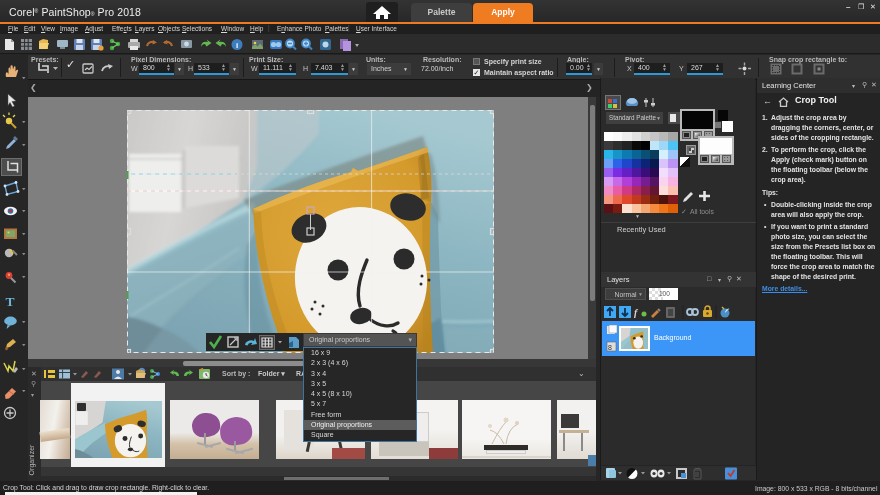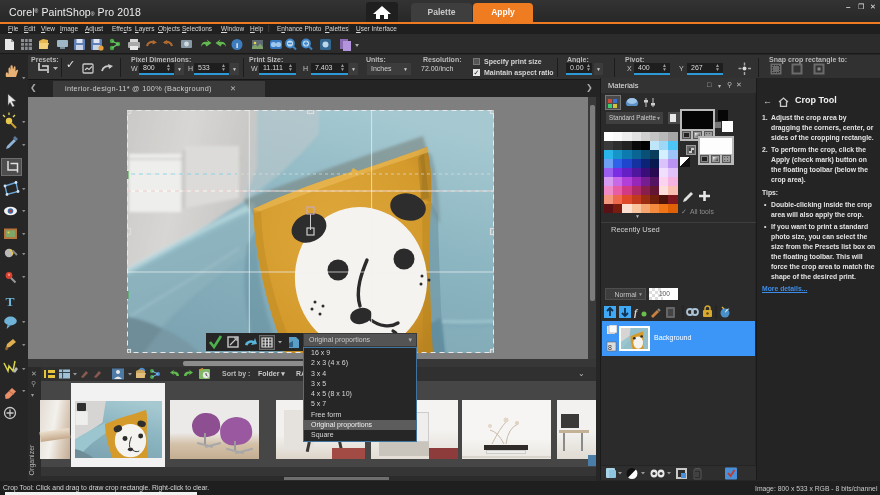--- a/index.html
+++ b/index.html
@@ -273,21 +273,20 @@
     <path d="M22,266 l3.5,0 -1.75,2.2 z"></path>
           <path d="M22,289 l3.5,0 -1.75,2.2 z"></path>
           <path d="M22,313 l3.5,0 -1.75,2.2 z"></path>
     <path d="M22,335 l3.5,0 -1.75,2.2 z"></path>
   </g>
 </svg>
 </div>
 
 <div class="abs" style="left:28px;top:80px;width:572px;height:17px;background:#242424">
   <div class="abs" style="left:2px;top:3px;color:#aaa;font-size:8px">❮</div>
-  <div class="abs" style="left:25px;top:1px;width:212px;height:16px;background:#3b3b3b;color:#cdcdcd;font-size:7.3px;line-height:16px;padding-left:12px;letter-spacing:0.3px">interior-design-11* @ 100% (Background) <span style="color:#bbb;margin-left:16px">✕</span></div>
   <div class="abs" style="left:558px;top:3px;color:#aaa;font-size:8px">❯</div>
 </div>
 
 <div class="abs" id="canvas" style="left:28px;top:97px;width:560px;height:262px;background:#7f7f7f;overflow:hidden">
   <div class="abs" id="photo" style="left:99px;top:13px;width:367px;height:243px">
   <svg width="367" height="243" viewBox="0 0 367 243">
     <defs>
       <linearGradient id="couch" x1="0.7" y1="0" x2="0.3" y2="1">
         <stop offset="0" stop-color="#a6c9d1"></stop>
               <stop offset="0.45" stop-color="#8cb6c2"></stop>
@@ -564,27 +563,20 @@
 
   <div class="abs" style="left:13px;top:100px;width:555px;height:9px;background:#353535"></div>
   <div class="abs" style="left:560px;top:88px;width:10px;height:11px;background:#4a7da8"></div>
 
   <div class="abs" style="left:0;top:109px;width:568px;height:5px;background:#2b2b2b">
     <div class="abs" style="left:256px;top:1px;width:105px;height:3px;background:#6e6e6e"></div>
   </div>
 </div>
 
 <div class="abs" id="materials" style="left:600px;top:78px;width:155px;height:194px;background:#2b2b2b;border-left:1px solid #1a1a1a">
-  <div class="abs" style="left:0;top:0;width:155px;height:15px;background:#333">
-    <span class="abs" style="left:7px;top:3px;color:#e2e2e2;font-size:7.5px">Materials</span>
-    <span class="abs" style="left:106px;top:3px;color:#bbb;font-size:7px">□</span>
-    <span class="abs" style="left:117px;top:4px;color:#bbb;font-size:6px">▾</span>
-    <span class="abs" style="left:126px;top:3px;color:#bbb;font-size:7px">⚲</span>
-    <span class="abs" style="left:135px;top:3px;color:#bbb;font-size:7px">✕</span>
-  </div>
   <div class="abs" style="left:4px;top:17px;width:16px;height:15px;background:#4a4a4a;border:1px solid #777">
     <svg width="14" height="13">
           <rect x="2" y="2" width="4" height="4" fill="#d04a3a"></rect>
           <rect x="7" y="2" width="4" height="4" fill="#3a6ed0"></rect>
           <rect x="2" y="7" width="4" height="4" fill="#3ad06e"></rect>
           <rect x="7" y="7" width="4" height="4" fill="#d0c23a"></rect>
         </svg>
   </div>
   <div class="abs" style="left:23px;top:17px;width:16px;height:15px">
     <svg width="16" height="15">
@@ -710,23 +702,30 @@
 
   <svg class="abs" style="left:80px;top:112px" width="13" height="13">
         <path d="M10,2 l2,2 -7,7 -3,1 1,-3 z" fill="#e0e0e0"></path>
       </svg>
   <svg class="abs" style="left:96px;top:111px" width="15" height="14">
         <path d="M7.5,2 v10 M2,7 h11" stroke="#e8e8e8" stroke-width="2.6"></path>
       </svg>
   <span class="abs" style="left:80px;top:130px;color:#888;font-size:7px">✓</span>
   <span class="abs" style="left:89px;top:130px;color:#8e8e8e;font-size:6.8px">All tools</span>
   <div class="abs" style="left:0;top:144px;width:155px;height:1px;background:#3e3e3e"></div>
-  <span class="abs" style="left:10px;top:147px;color:#cfcfcf;font-size:7.5px">Recently Used</span>
+  <span class="abs" style="left:16px;top:147px;color:#cfcfcf;font-size:7.5px">Recently Used</span>
 </div>
 <div class="abs" id="layers" style="left:600px;top:272px;width:155px;height:208px;background:#2b2b2b;border-left:1px solid #1a1a1a">
+  <div class="abs" style="left:0;top:0;width:155px;height:15px;background:#333">
+    <span class="abs" style="left:6px;top:3px;color:#e2e2e2;font-size:7.5px">Layers</span>
+    <span class="abs" style="left:106px;top:3px;color:#bbb;font-size:7px">□</span>
+    <span class="abs" style="left:117px;top:4px;color:#bbb;font-size:6px">▾</span>
+    <span class="abs" style="left:126px;top:3px;color:#bbb;font-size:7px">⚲</span>
+    <span class="abs" style="left:135px;top:3px;color:#bbb;font-size:7px">✕</span>
+  </div>
   <div class="abs" style="left:4px;top:16px;width:41px;height:12px;background:#3d3d3d;border:1px solid #4e4e4e;color:#c5c5c5;font-size:6.8px;line-height:11px;text-align:center">Normal<span style="position:absolute;right:2px;font-size:5px;color:#999">▼</span></div>
   <div class="abs" style="left:48px;top:16px;width:29px;height:12px;background:conic-gradient(#ddd 25%,#fff 25% 50%,#ddd 50% 75%,#fff 75%);background-size:6px 6px">
     <div class="abs" style="left:14px;top:0;width:15px;height:12px;background:#fff"></div>
     <span class="abs" style="left:10px;top:2px;color:#555;font-size:6.5px">100</span>
   </div>
   <svg class="abs" style="left:2px;top:33px" width="151" height="14">
     <rect x="1" y="1" width="12" height="12" fill="#3fa9f5"></rect>
         <path d="M7,3 v8 M4,6 l3,-3 3,3" stroke="#103050" stroke-width="1.8" fill="none"></path>
     <rect x="16" y="1" width="12" height="12" fill="#3fa9f5"></rect>
         <path d="M22,3 v8 M19,8 l3,3 3,-3" stroke="#103050" stroke-width="1.8" fill="none"></path>
@@ -783,20 +782,26 @@
       <rect x="75" y="2" width="11" height="11" fill="#c9c9c9"></rect>
           <rect x="77" y="4" width="7" height="7" fill="#2d2d2d"></rect>
           <rect x="80" y="7" width="5" height="5" fill="#4a90d9"></rect>
       <path d="M93,4 h7 v9 h-7 z M93,4 l1,-1.5 h5 l1,1.5 M95,6 v5 M97,6 v5" stroke="#555" stroke-width="1" fill="none"></path>
       <rect x="124" y="1.5" width="12" height="12" rx="1" fill="#4a90d9"></rect>
           <path d="M127,7 l2.5,3 4,-6" stroke="#c0392b" stroke-width="1.8" fill="none"></path>
     </svg>
   </div>
 </div>
 <div class="abs" id="lc" style="left:756px;top:78px;width:124px;height:402px;background:#242424;border-left:1px solid #1a1a1a;color:#e3e3e3;overflow:hidden">
+  <div class="abs" style="left:0;top:0;width:124px;height:15px;background:#2e2e2e">
+    <span class="abs" style="left:5px;top:3px;color:#e2e2e2;font-size:7.5px">Learning Center</span>
+    <span class="abs" style="left:95px;top:4px;color:#bbb;font-size:6px">▾</span>
+    <span class="abs" style="left:105px;top:3px;color:#bbb;font-size:7px">⚲</span>
+    <span class="abs" style="left:114px;top:3px;color:#bbb;font-size:7px">✕</span>
+  </div>
   <span class="abs" style="left:6px;top:18px;color:#c9c9c9;font-size:9px">←</span>
   <svg class="abs" style="left:21px;top:19px" width="11" height="10">
         <path d="M1,5 l4.5,-4 4.5,4 M2.5,4.5 v5 h6 v-5" stroke="#c9c9c9" stroke-width="1.3" fill="none"></path>
       </svg>
   <span class="abs" style="left:38px;top:17px;color:#f2f2f2;font-size:9px;font-weight:bold">Crop Tool</span>
   <div id="lctext" style="position:absolute;left:5px;top:32px;width:116px;font-size:6.8px;line-height:10px;font-weight:bold;white-space:nowrap">
     <span class="abs" style="left:0;top:3px">1.</span>
     <span class="abs" style="left:9px;top:3px">Adjust the crop area by</span>
     <span class="abs" style="left:9px;top:13px">dragging the corners, center, or</span>
     <span class="abs" style="left:9px;top:23px">sides of the cropping rectangle.</span>

